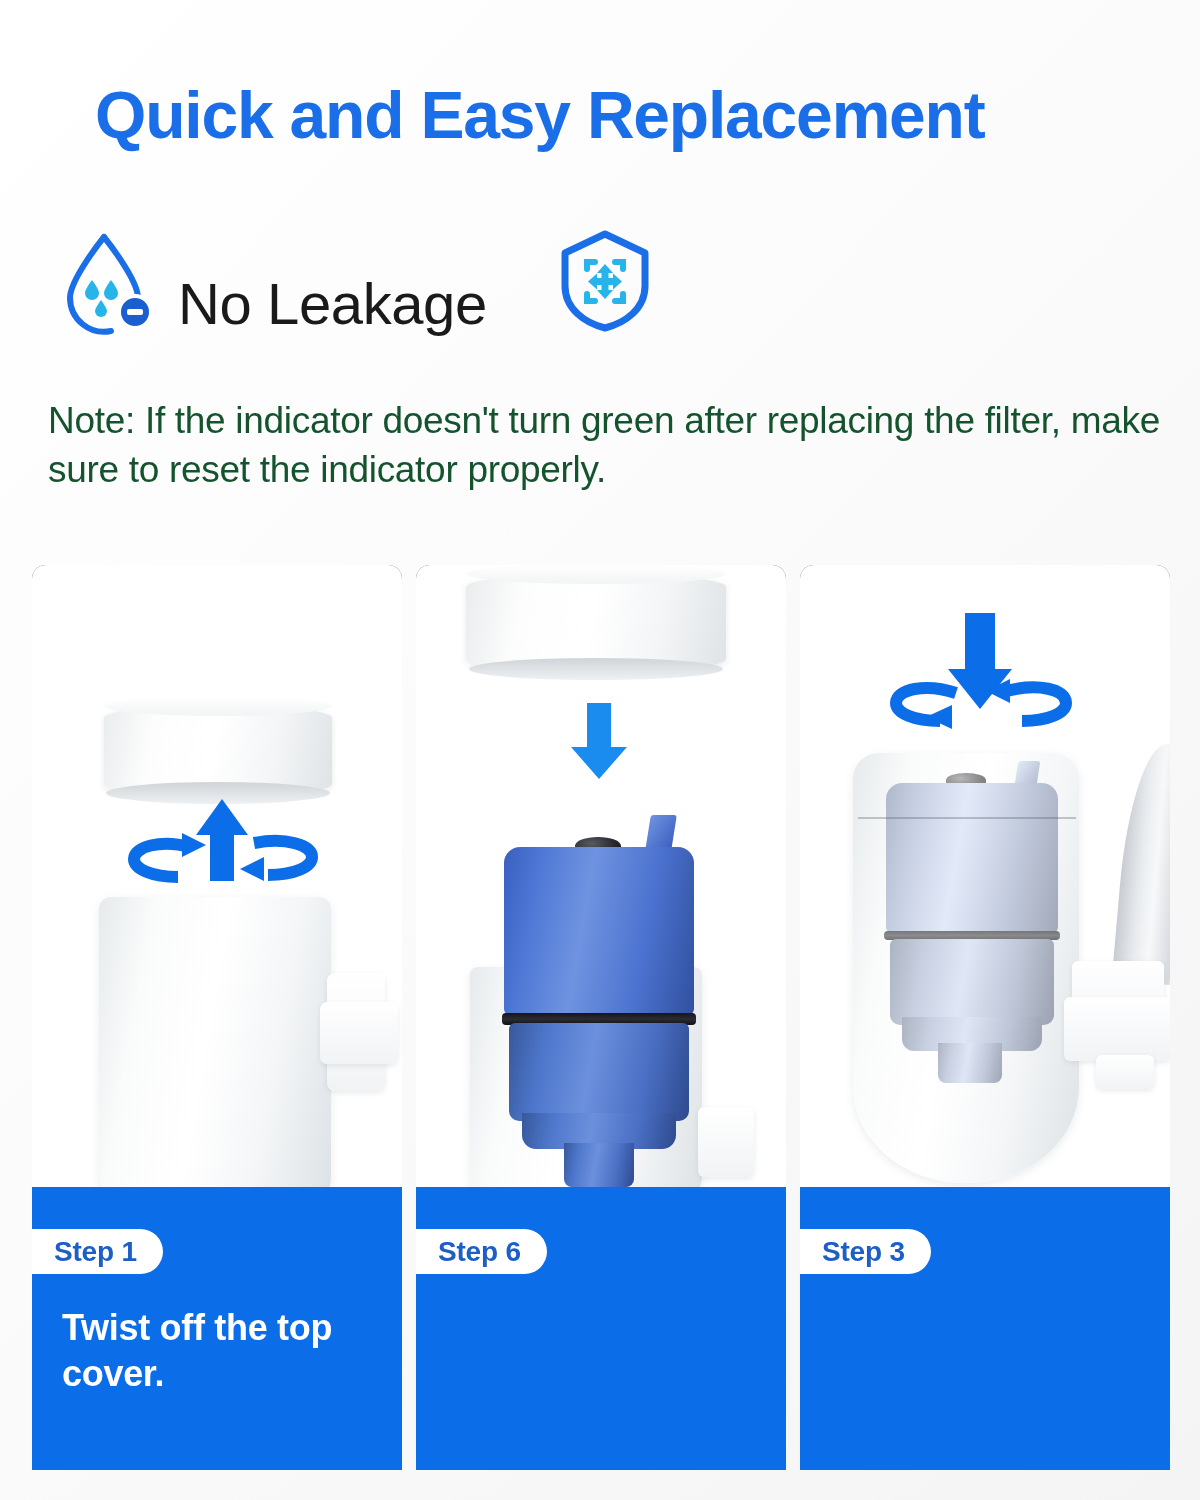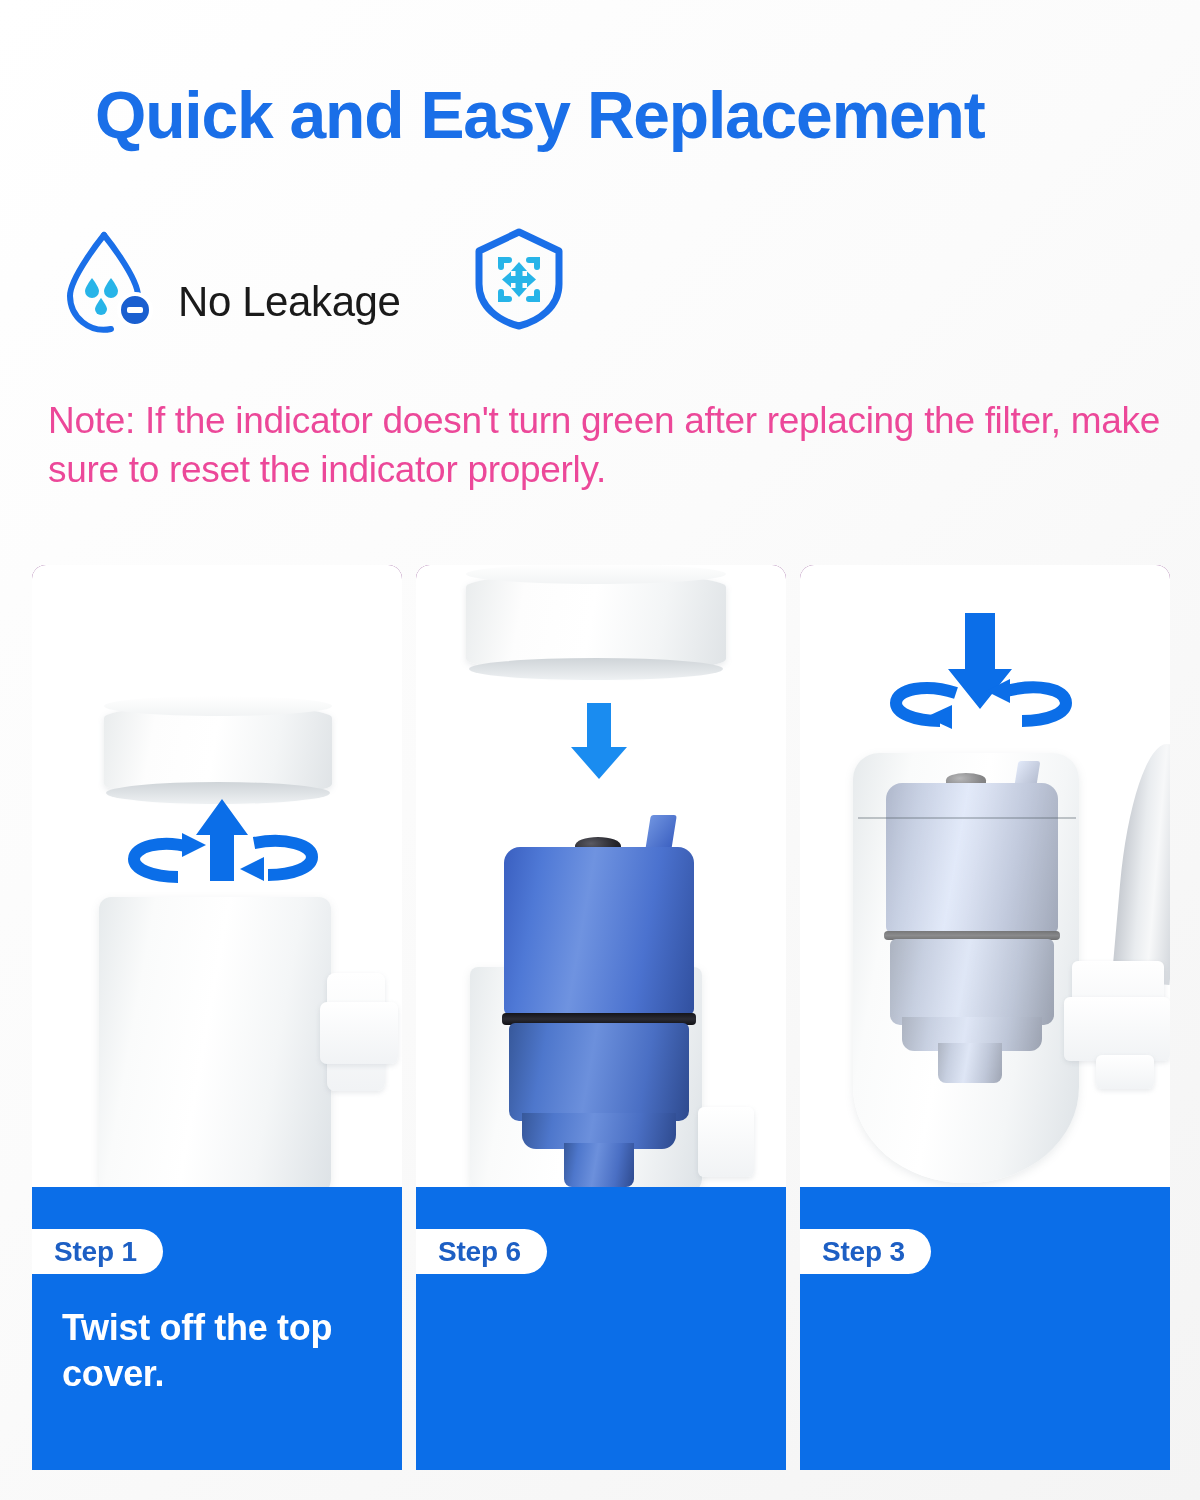--- a/index.html
+++ b/index.html
@@ -16,27 +16,27 @@
     position: absolute; left: 48px; top: 82px;
     font-size: 66px; font-weight: 700; letter-spacing: -1.2px;
     color: #1a6fe8; white-space: nowrap; line-height: 1; margin-left: 47px;
   }
 
   .features { position: absolute; left: 48px; top: 222px; display: flex; align-items: center; }
   .feature { display: flex; align-items: center; }
   .feature + .feature { margin-left: 62px; }
   .feature-icon { width: 112px; height: 112px; flex: 0 0 112px; }
   .feature-label {
-    font-size: 42px; color: #1a1a1a; letter-spacing: -0.4px;
+    font-size: 58px; color: #1a1a1a; letter-spacing: -0.4px;
     margin-left: 18px; white-space: nowrap; margin-top: 48px;
   }
 
   .note {
     position: absolute; left: 48px; top: 396px; width: 1115px;
-    font-size: 37px; line-height: 1.33; color: #ec4899; letter-spacing: -0.3px;
+    font-size: 37px; line-height: 1.33; color: #14532d; letter-spacing: -0.3px;
   }
 
   
   .cards { position: absolute; left: 32px; top: 565px; width: 1138px; height: 905px; display: flex; gap: 14px; }
   .card {
     position: relative; flex: 1 1 0; height: 905px;
     border-radius: 14px 14px 0 0; overflow: hidden;
     background: #701a75;
   }
   .photo { position: absolute; left: 0; top: 0; right: 0; height: 622px; background: #fff; overflow: hidden; }

